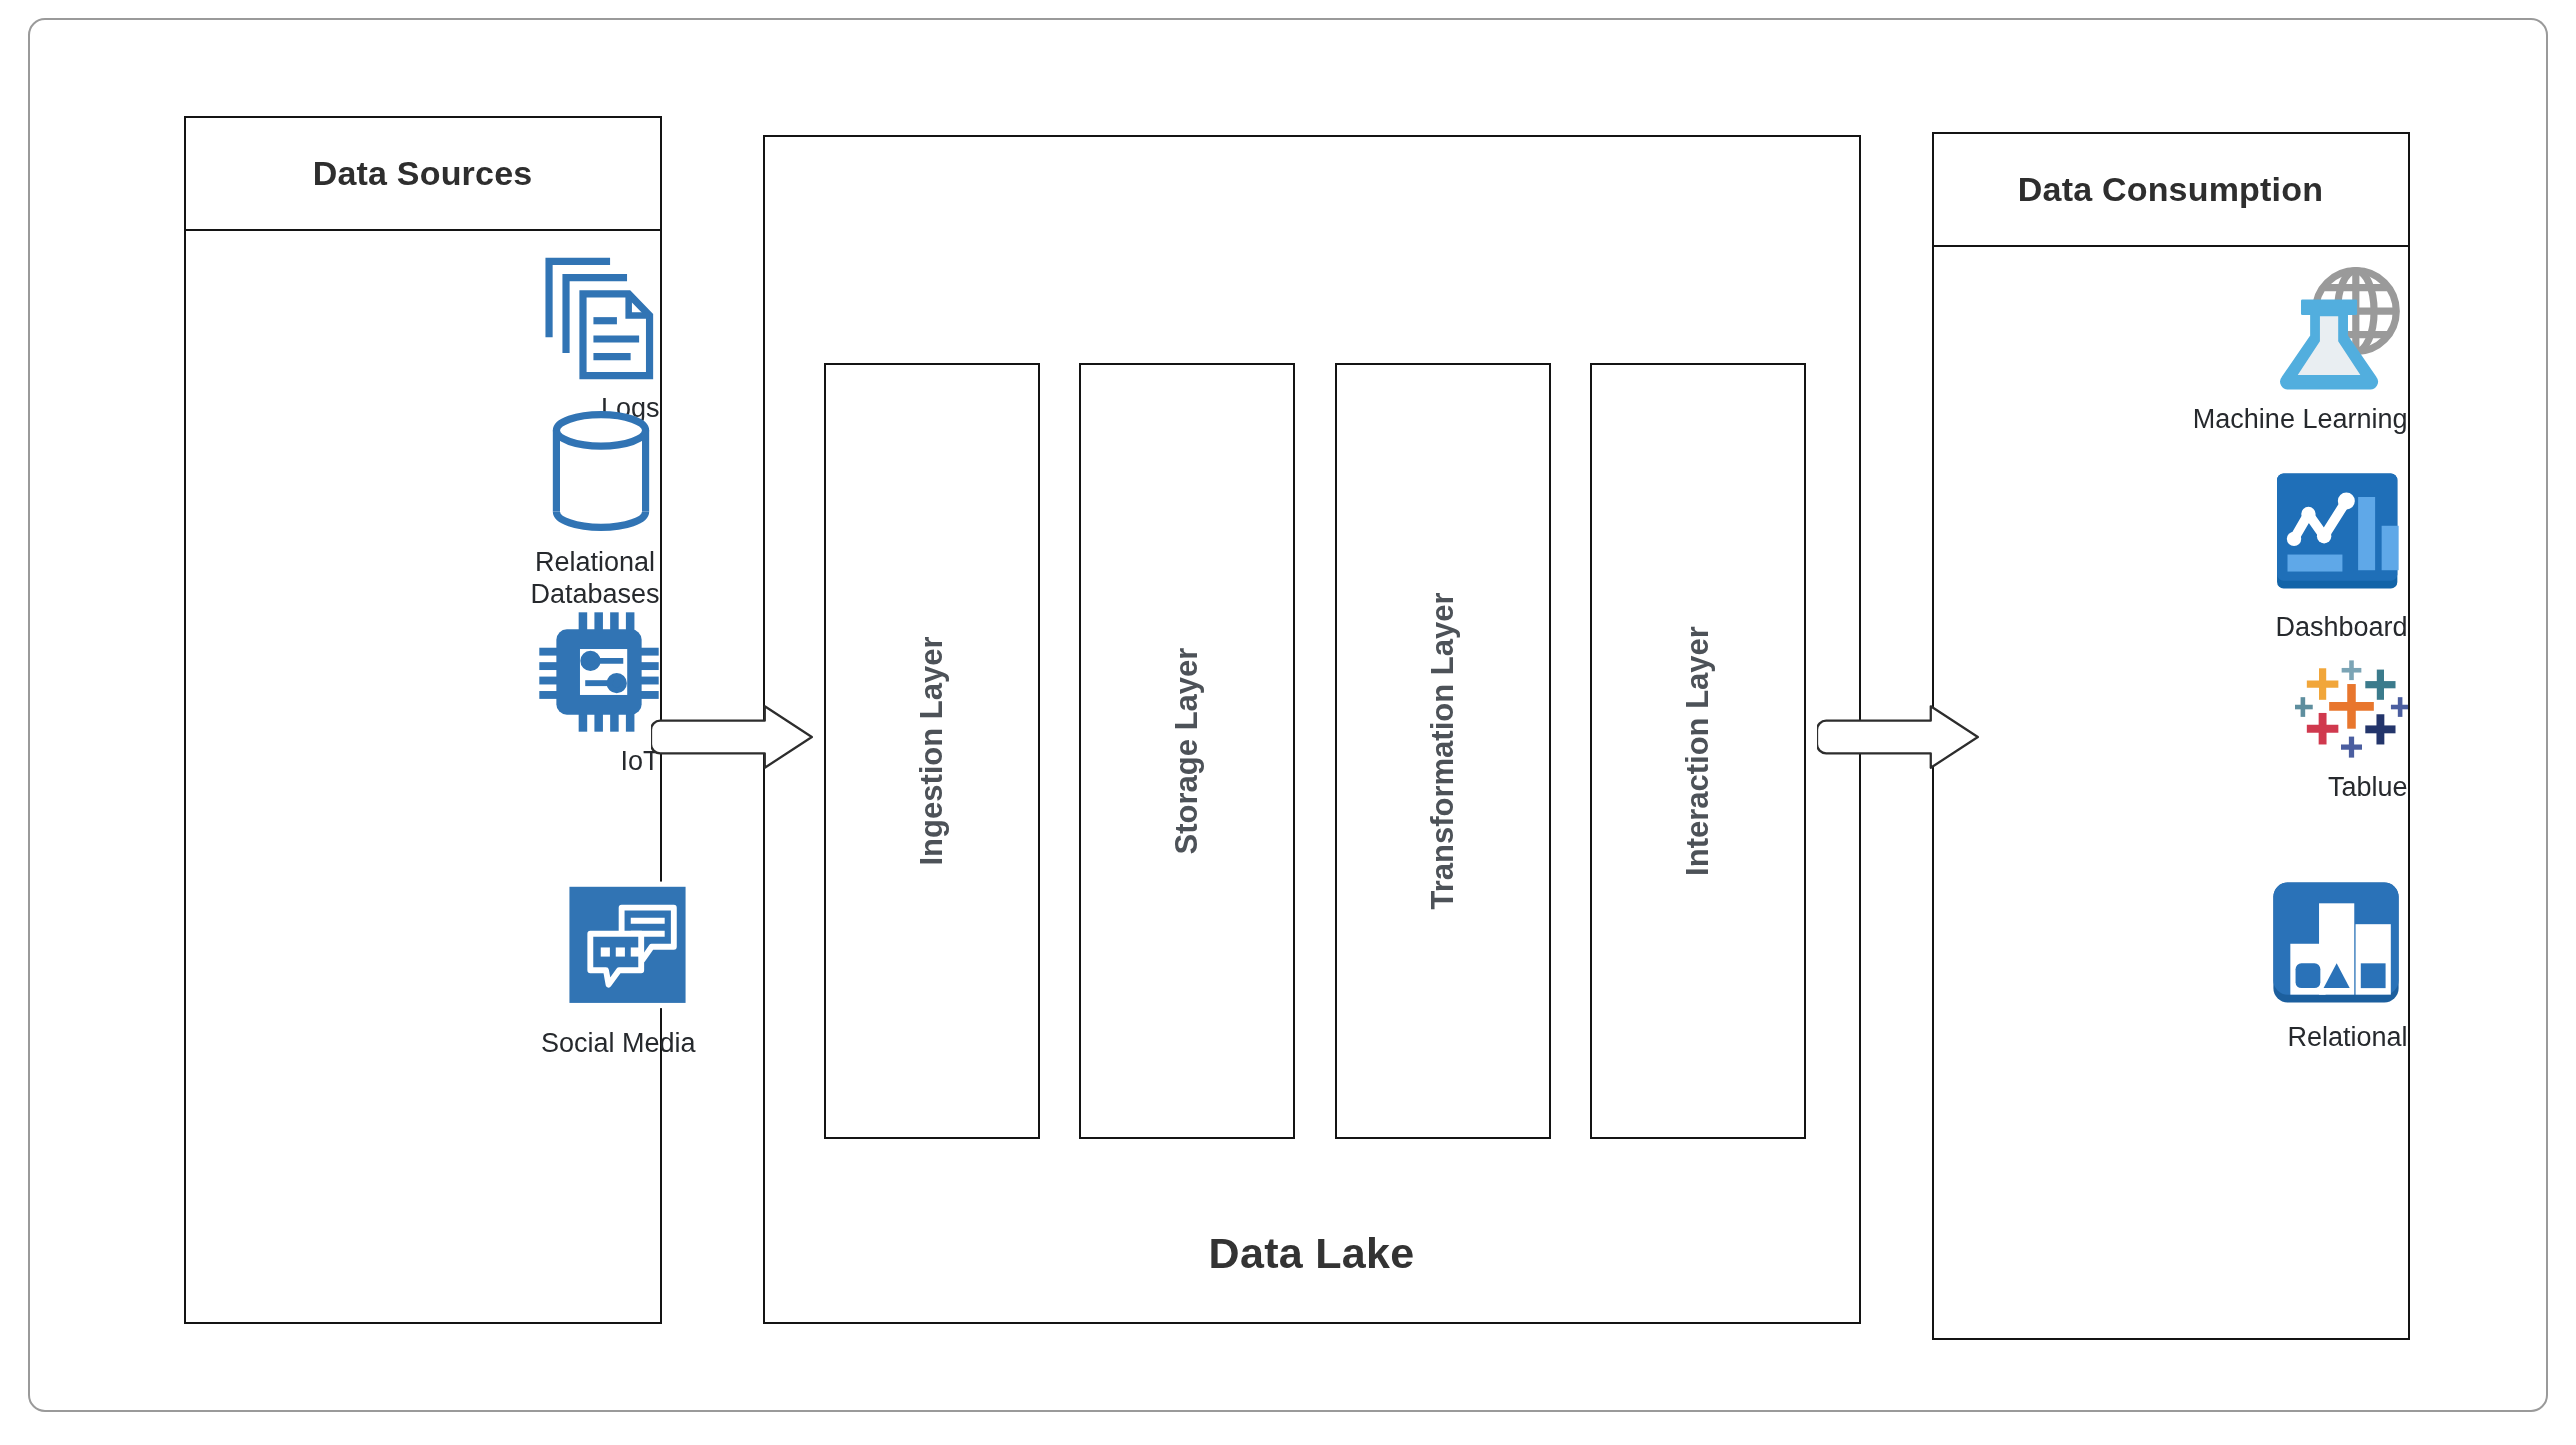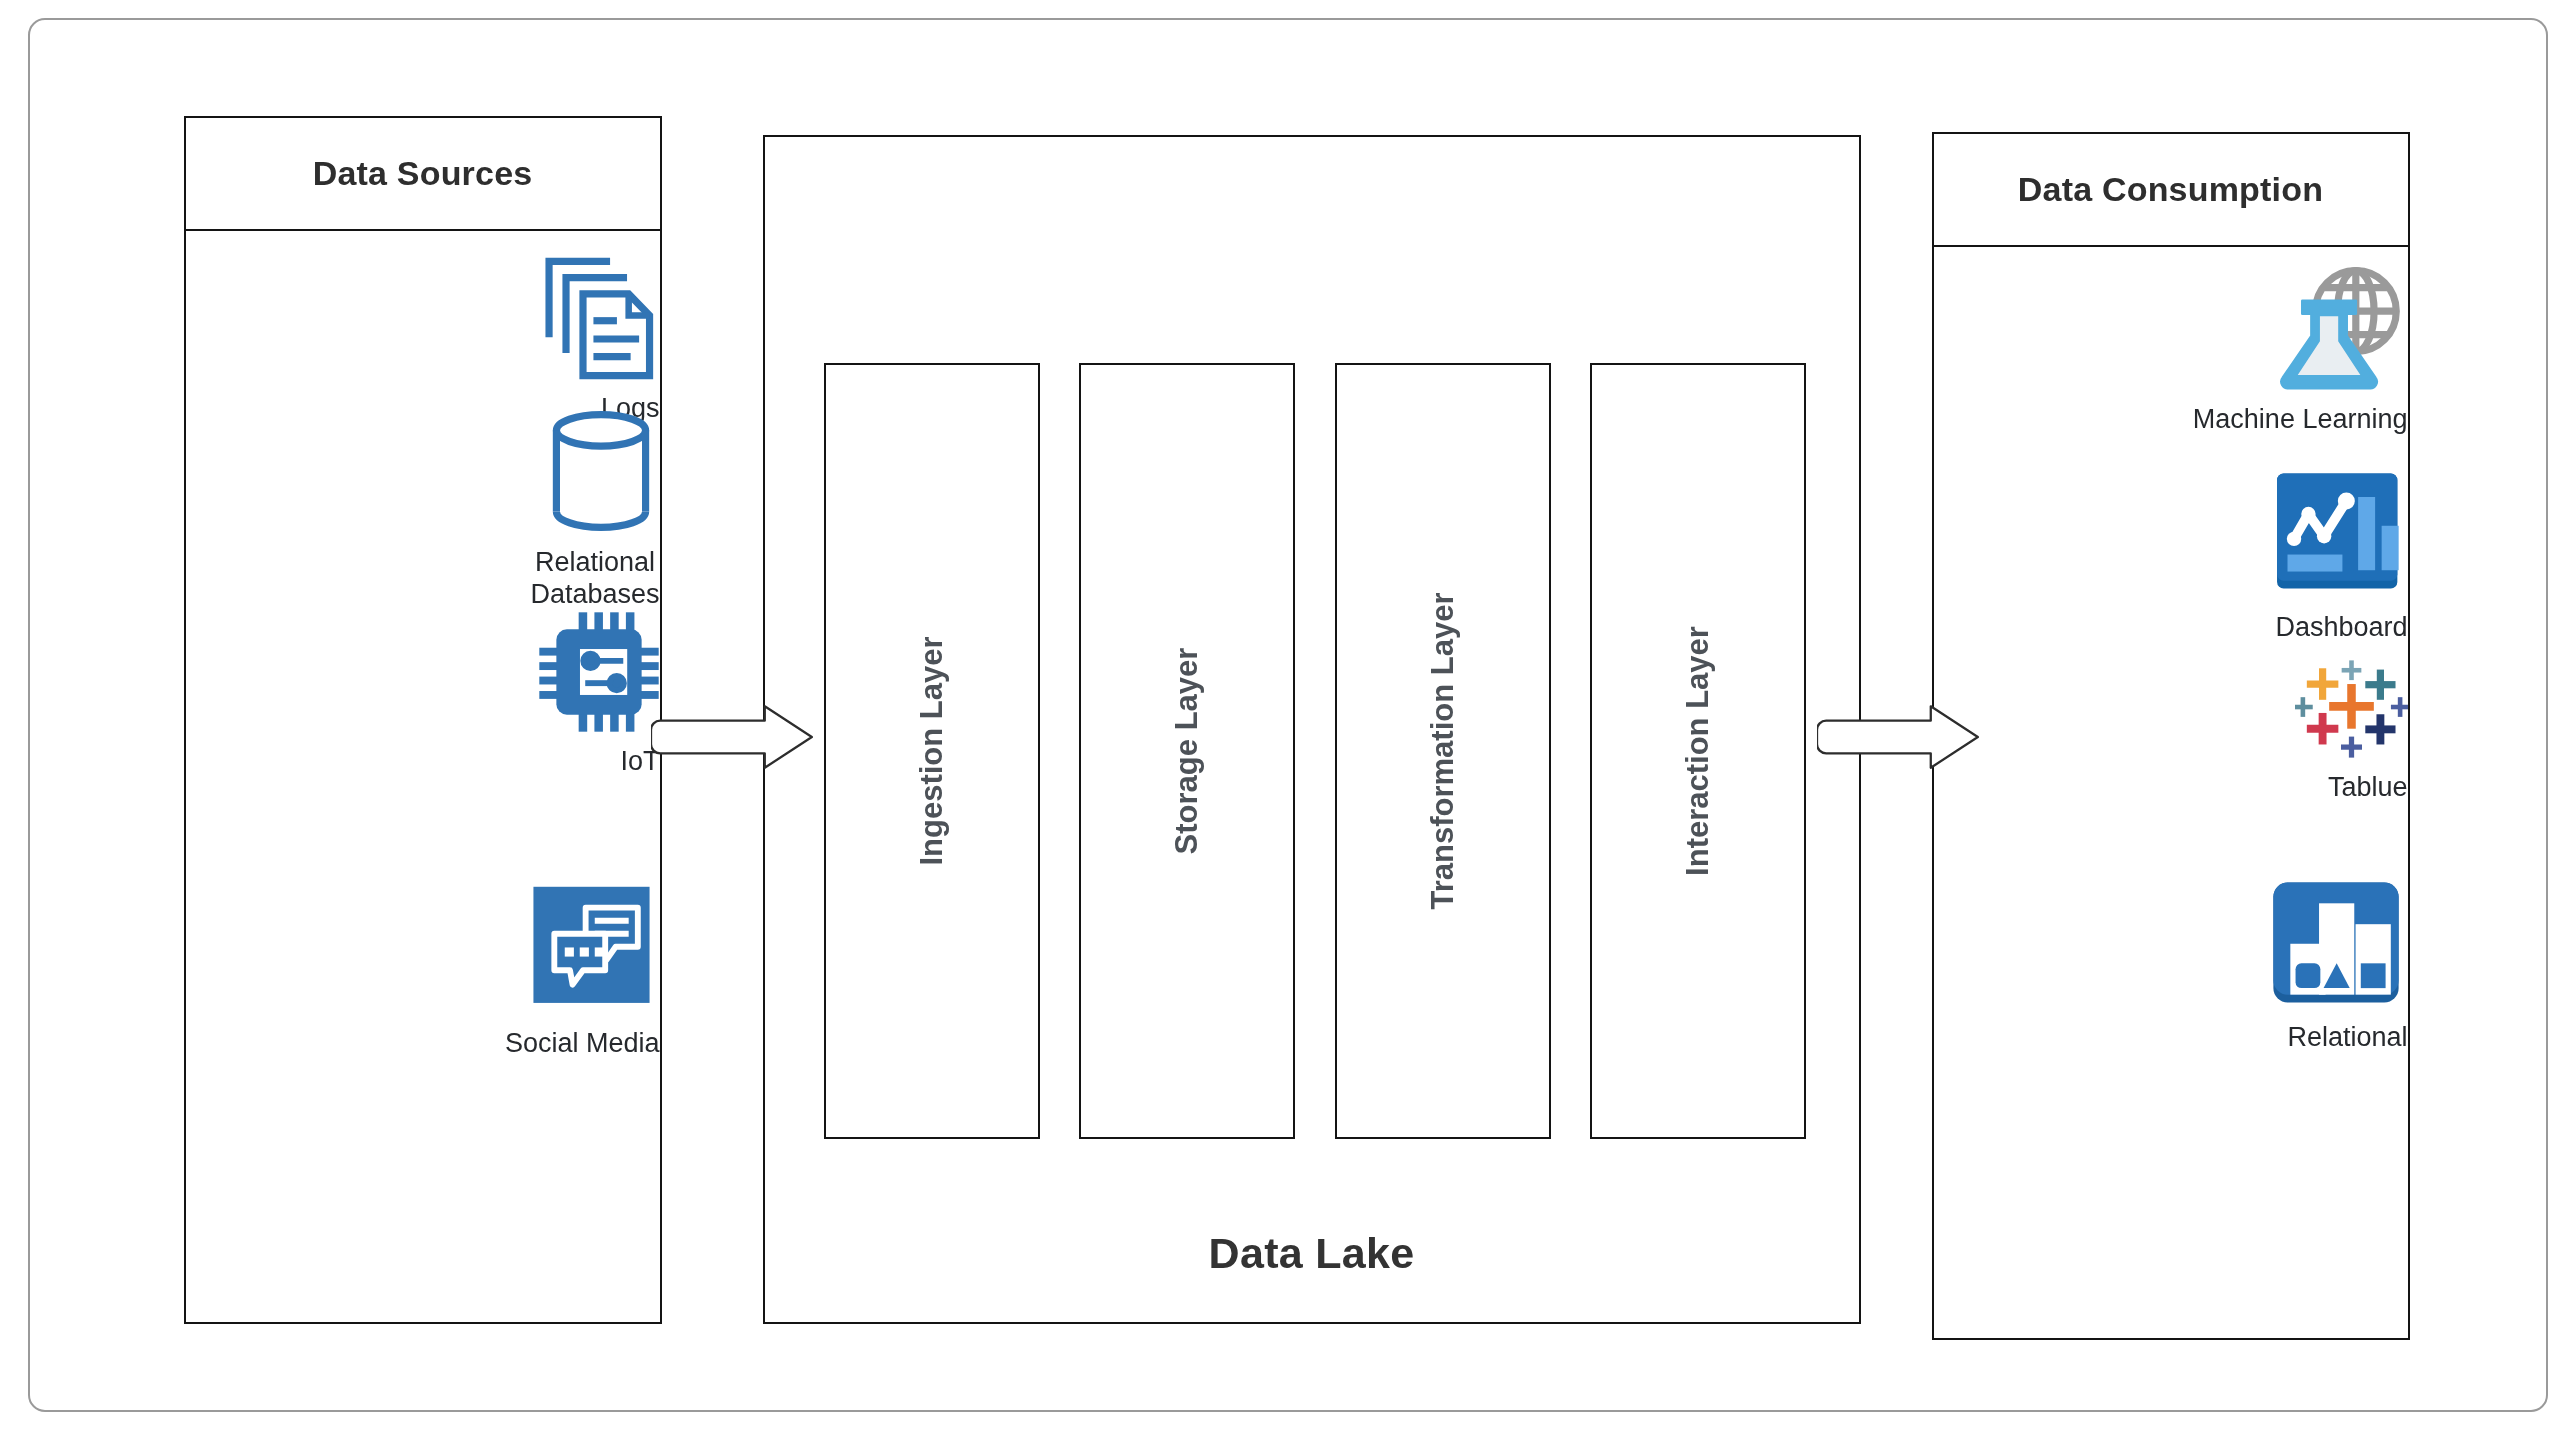--- a/index.html
+++ b/index.html
@@ -204,21 +204,21 @@
               <line x1="80" y1="76" x2="130" y2="76"></line>
               <circle cx="80" cy="76" r="11"></circle>
               <line x1="72" y1="110" x2="120" y2="110"></line>
               <circle cx="120" cy="110" r="11"></circle>
             </g>
           </svg>
         </span>
         <span class="node-label">IoT</span>
       </div>
 
-      <div class="node-item" style="top:645px;">
+      <div class="node-item" style="top:645px;margin-left:36px;">
         <span class="node-icon">
           <svg width="137" height="139" viewBox="0 0 210 212">
             <rect x="8" y="8" width="194" height="194" fill="#ffffff"></rect>
             <rect x="16" y="16" width="178" height="178" fill="#3174b4"></rect>
 
             <path d="M96 48 h80 v60 h-34 l-14 20 -4 -20 h-28 z" fill="none" stroke="#ffffff" stroke-width="9" stroke-linejoin="round"></path>
             <g stroke="#ffffff" stroke-width="9">
               <line x1="110" y1="68" x2="162" y2="68"></line>
               <line x1="110" y1="88" x2="162" y2="88"></line>
             </g>

